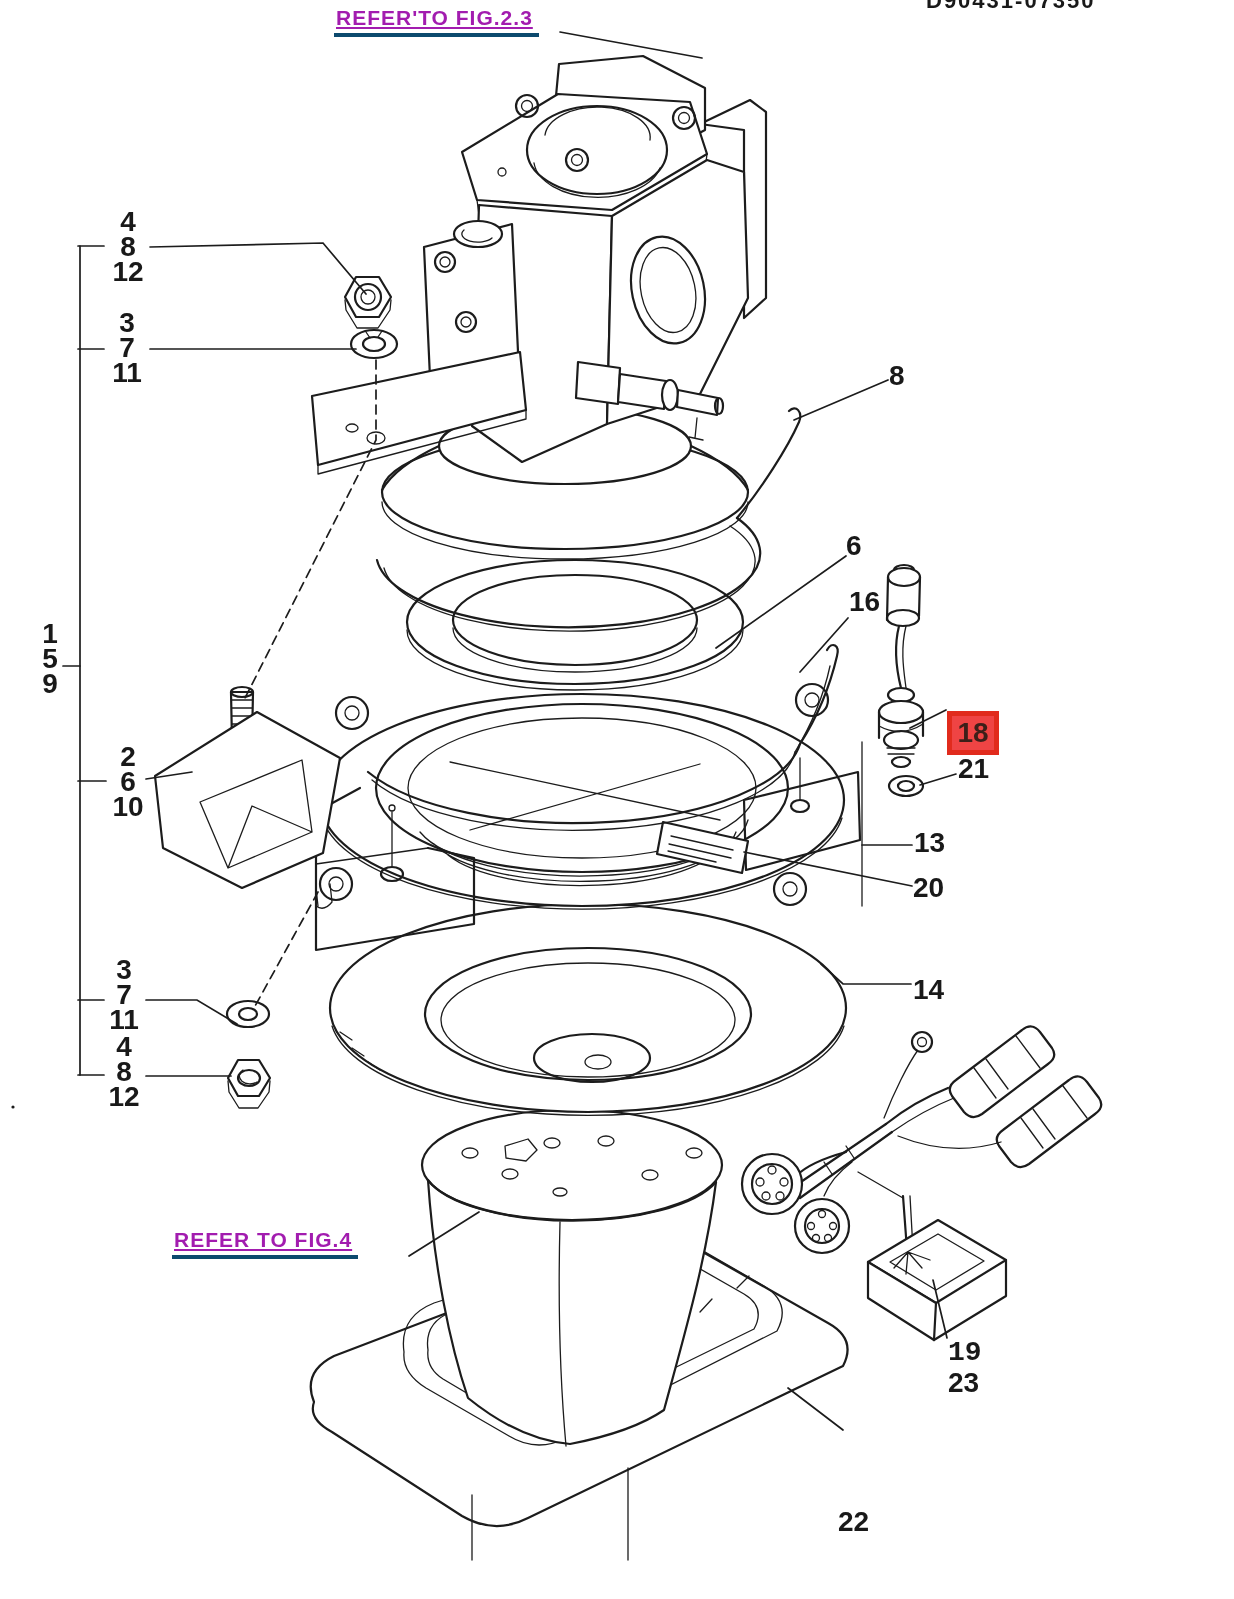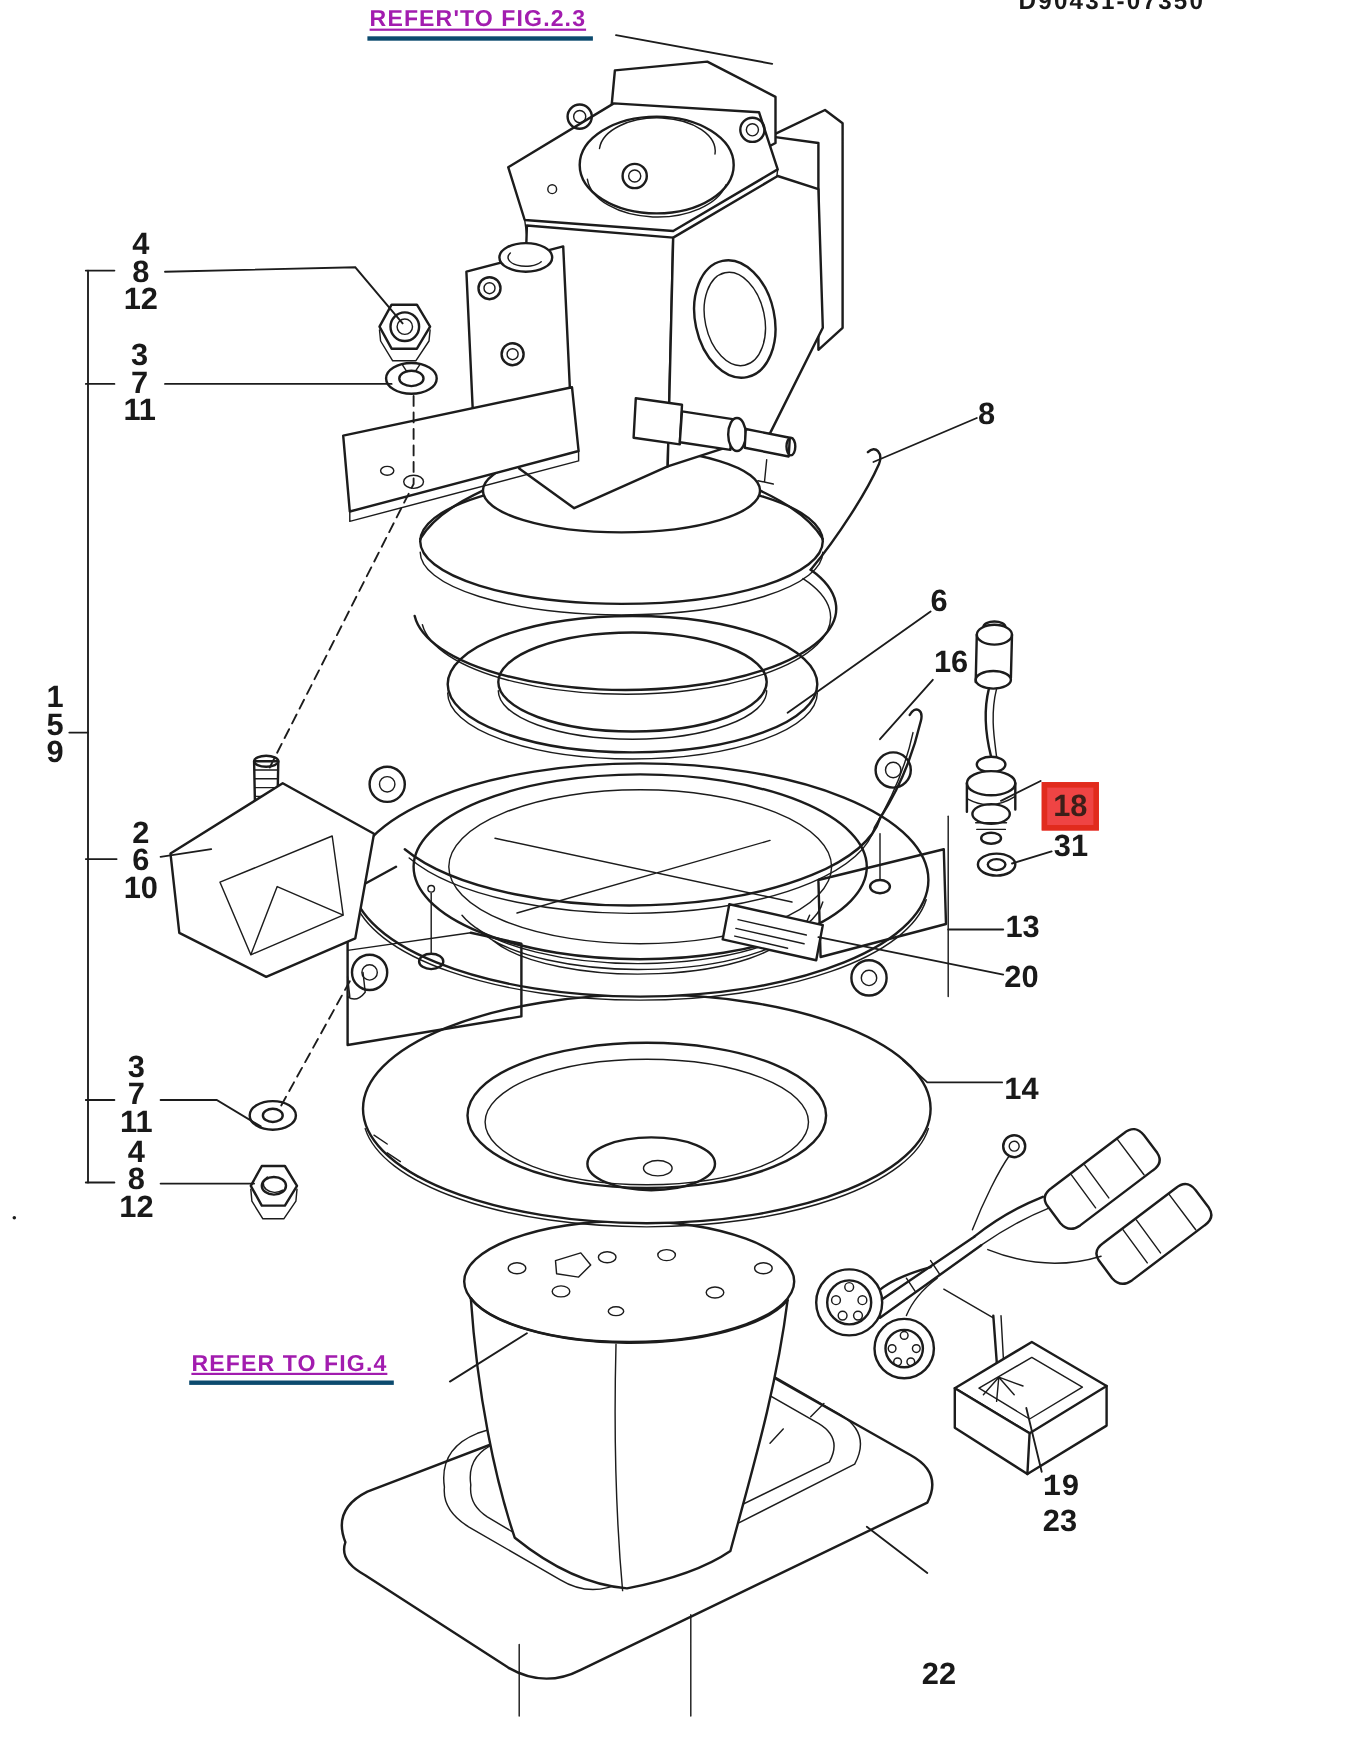--- a/index.html
+++ b/index.html
@@ -308,21 +308,21 @@
   <div class="num grp" style="left:88px;top:1034px;">
     <span>4</span>
     <span>8</span>
     <span>12</span>
   </div>
 
   <div class="num" style="left:889px;top:363px;">8</div>
   <div class="num" style="left:846px;top:533px;">6</div>
   <div class="num" style="left:849px;top:589px;">16</div>
   <div class="hl">18</div>
-  <div class="num" style="left:958px;top:756px;">31</div>
+  <div class="num" style="left:958px;top:756px;">21</div>
   <div class="num" style="left:914px;top:830px;">13</div>
   <div class="num" style="left:913px;top:875px;">20</div>
   <div class="num" style="left:913px;top:977px;">14</div>
   <div class="num" style="left:948px;top:1340px;font-family:Liberation Mono, monospace;">19</div>
   <div class="num" style="left:948px;top:1370px;text-align:right;">23</div>
   <div class="num" style="left:838px;top:1509px;">22</div>
 
 </div>
 
 </body></html>

